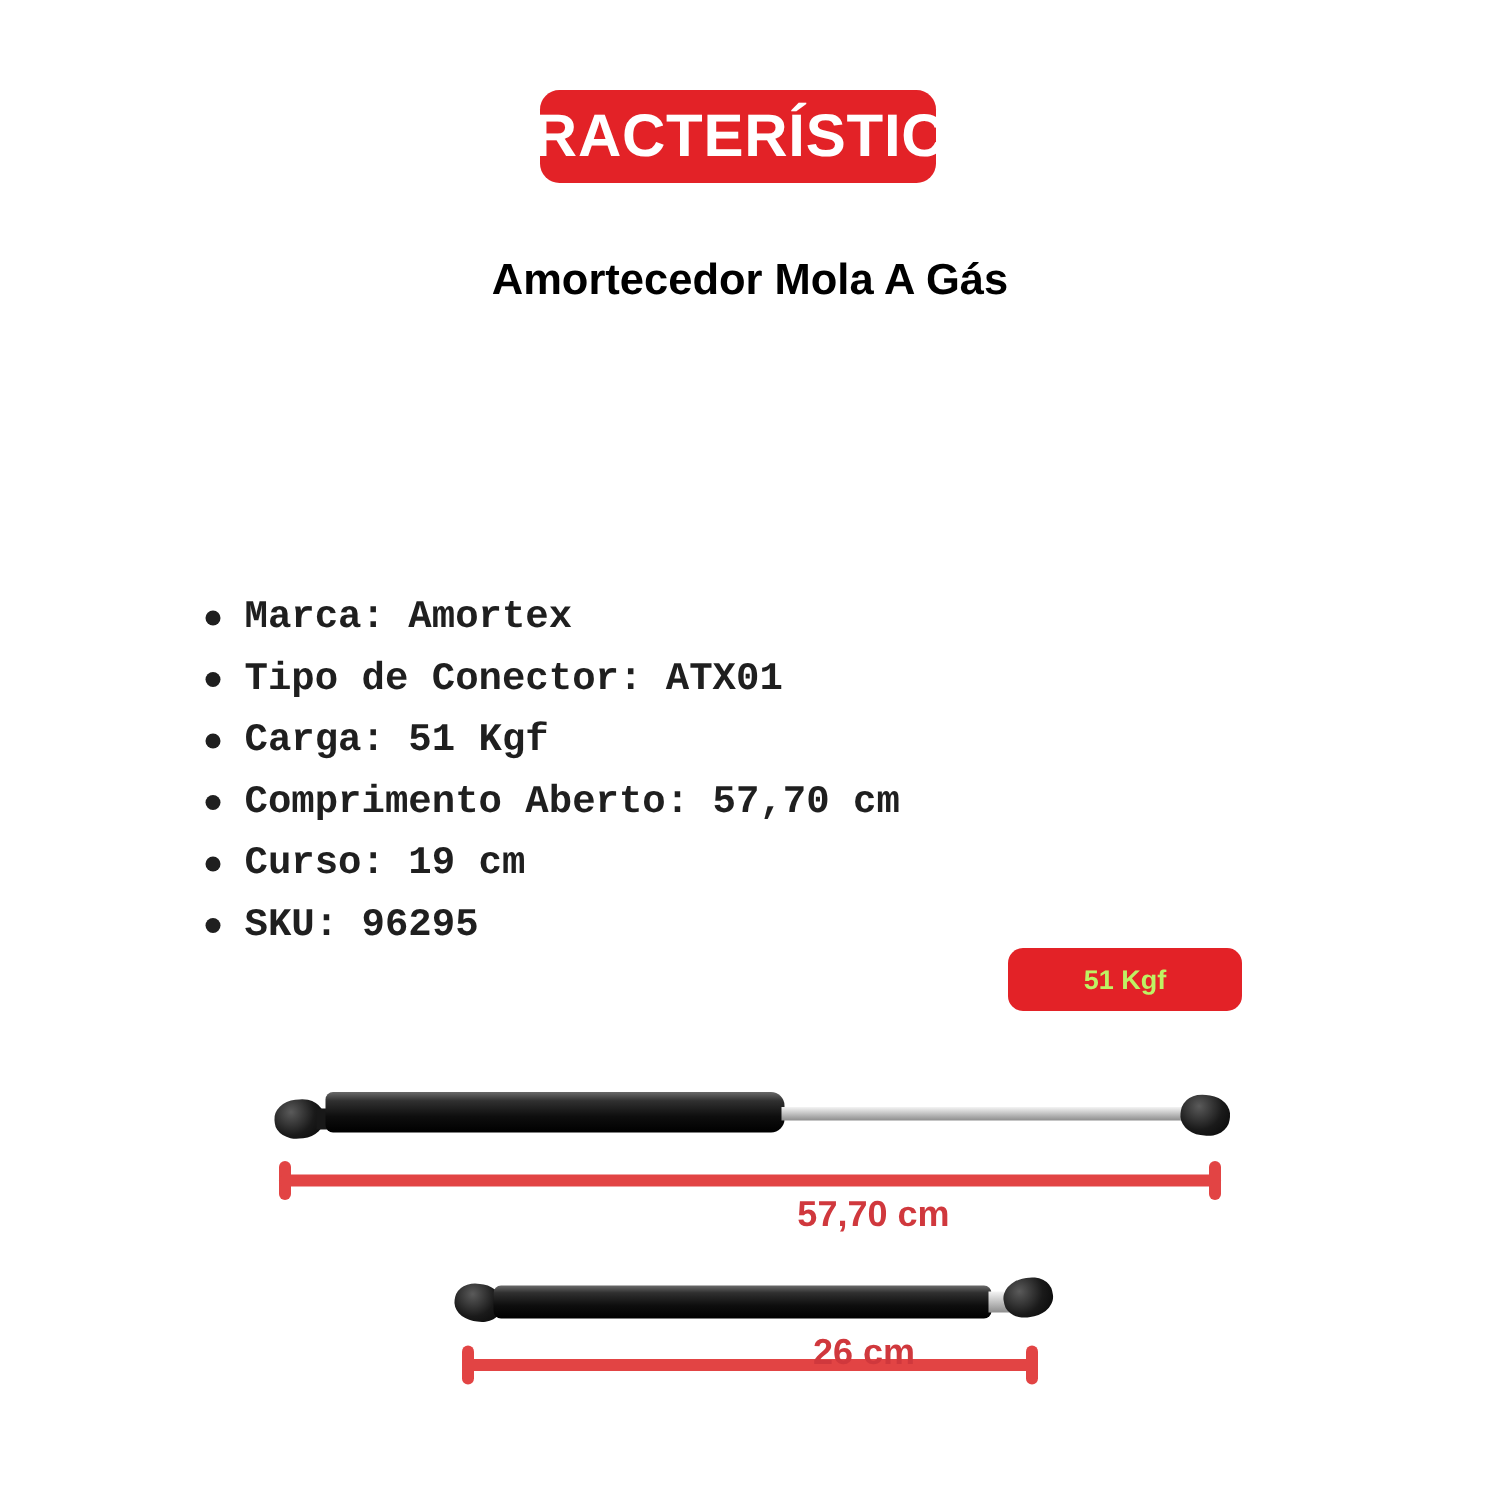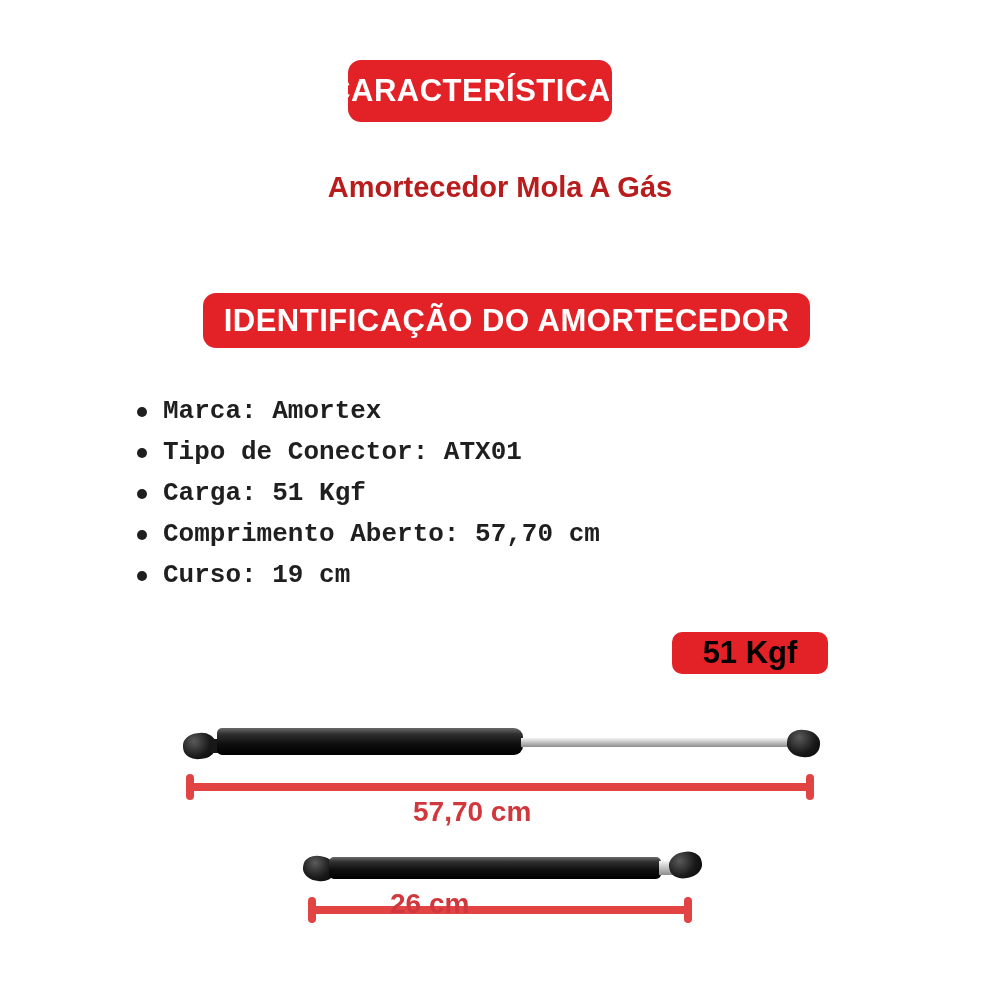--- a/index.html
+++ b/index.html
@@ -18,29 +18,29 @@
     background: #e32227;
     color: #ffffff;
     font-weight: bold;
     display: flex;
     align-items: center;
     justify-content: center;
     border-radius: 13px;
     letter-spacing: 0.5px;
     white-space: nowrap;
   }
-  .banner-caracteristicas { left: 348px; top: 60px; width: 264px; height: 62px; font-size: 31px; }
+  .banner-caracteristicas { left: 360px; top: 60px; width: 264px; height: 62px; font-size: 40px; }
   .banner-identificacao  { left: 203px; top: 293px; width: 607px; height: 55px; font-size: 31px; }
 
   
   .title {
     position: absolute;
     left: 0; right: 0; top: 166px;
     text-align: center;
-    color: #b91c1c;
+    color: #000000;
     font-size: 29px;
     font-weight: bold;
     line-height: 42px;
   }
 
   
   .spec-list {
     position: absolute;
     left: 137px; top: 391px;
     margin: 0; padding: 0;
@@ -66,22 +66,22 @@
     background: #1f1f1f;
   }
 
   
   .load-badge {
     position: absolute;
     left: 672px; top: 632px;
     width: 156px; height: 42px;
     background: #e32227;
     border-radius: 10px;
-    color: #000000;
-    font-size: 31px;
+    color: #bef264;
+    font-size: 18px;
     font-weight: bold;
     display: flex;
     align-items: center;
     justify-content: center;
   }
 
   
   .strut { position: absolute; }
   .strut-extended   { left: 183px; top: 724px; width: 637px; height: 36px; }
   .strut-compressed { left: 303px; top: 849px; width: 399px; height: 34px; }
@@ -131,48 +131,48 @@
     width: 8px; height: 26px;
     border-radius: 4px;
     background: #e24444;
   }
   .dim-tick.left  { left: 0; }
   .dim-tick.right { right: 0; }
 
   .dim-label {
     position: absolute;
     width: 220px;
-    text-align: left;
+    text-align: right;
     color: #d0383d;
-    font-size: 28px;
+    font-size: 24px;
     font-weight: bold;
     white-space: nowrap;
   }
   .dim-label-open   { left: 413px; top: 796px; }
   .dim-label-closed { left: 390px; top: 888px; }
 </style>
 </head>
 <body>
 
 <div id="page">
 
   <div class="banner banner-caracteristicas">CARACTERÍSTICAS</div>
 
   <div class="title">
     <div>Amortecedor Mola A Gás</div>
   </div>
 
-  <div class="banner banner-identificacao">IDENTIFICAÇÃO DO AMORTECEDOR</div>
 
   <ul class="spec-list">
     <li>Marca: Amortex</li>
     <li>Tipo de Conector: ATX01</li>
     <li>Carga: 51 Kgf</li>
     <li>Comprimento Aberto: 57,70 cm</li>
     <li>Curso: 19 cm</li>
+    <li>SKU: 96295</li>
   </ul>
 
   <div class="load-badge">51 Kgf</div>
 
   <div class="strut strut-extended">
     <div class="stud stud-left"></div>
     <div class="neck"></div>
     <div class="tube"></div>
     <div class="rod"></div>
     <div class="stud stud-right"></div>

